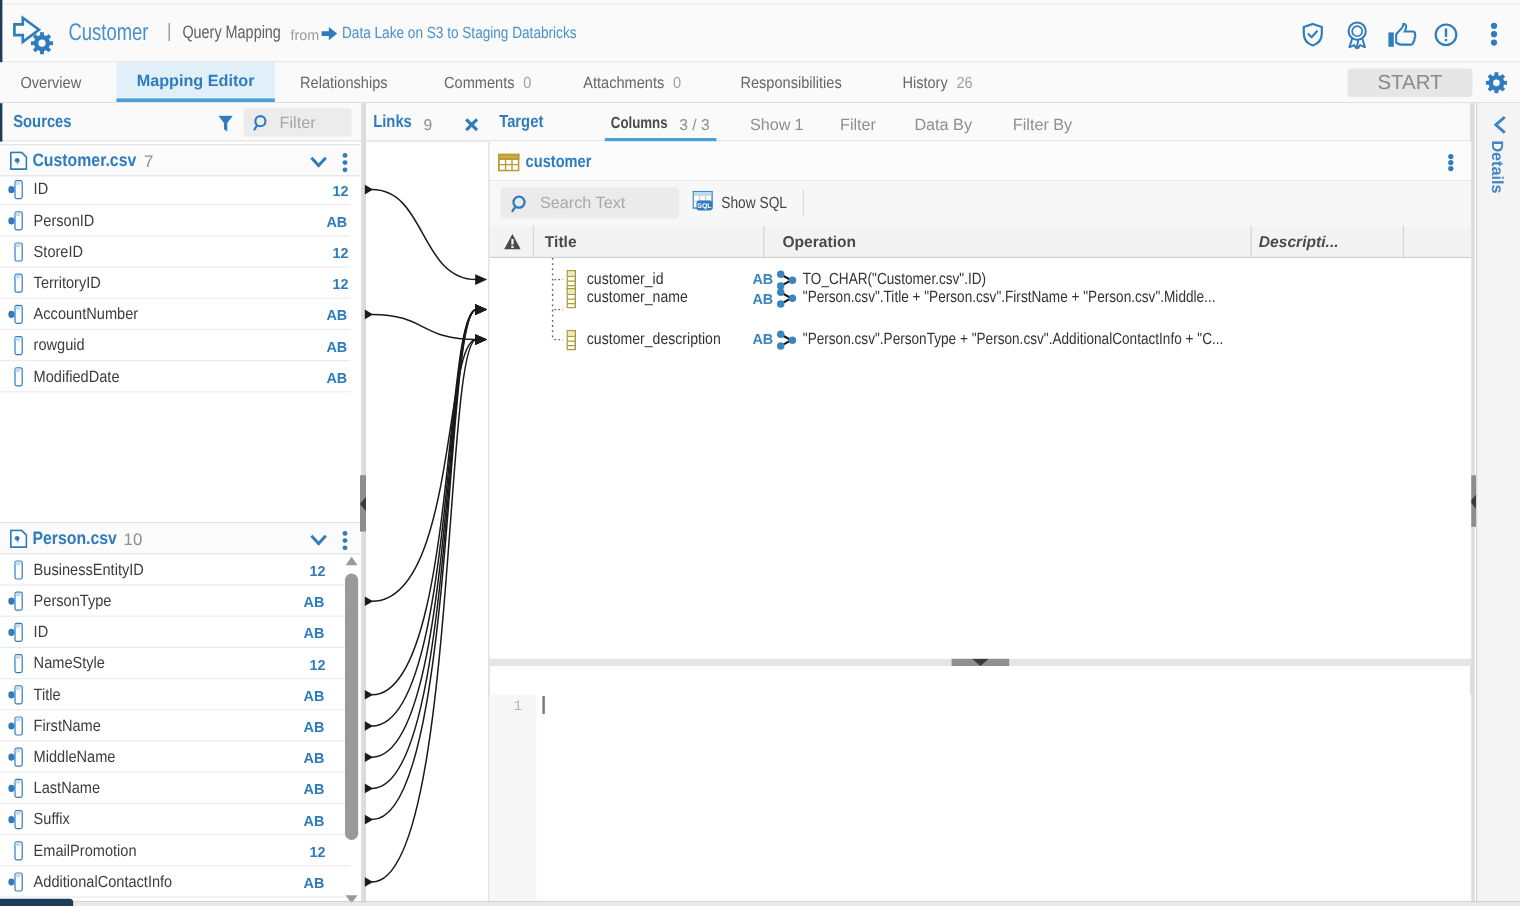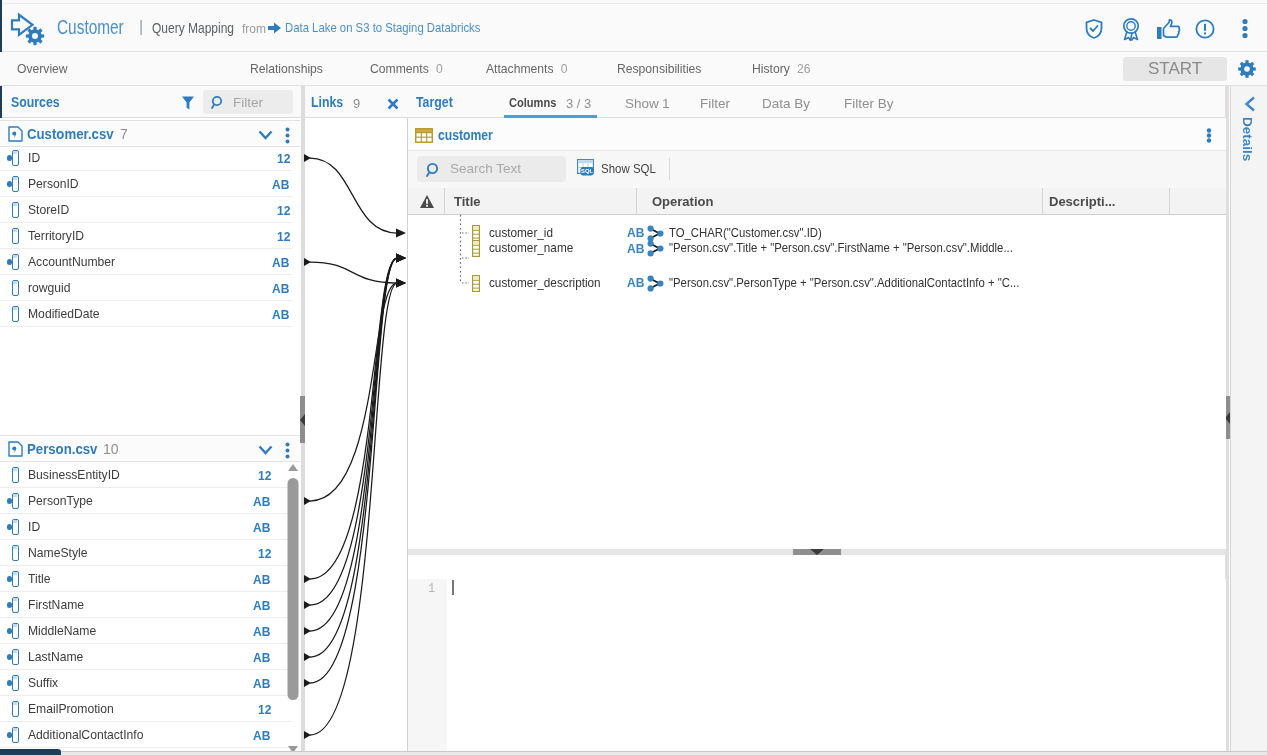--- a/index.html
+++ b/index.html
@@ -145,20 +145,21 @@
     <rect x="9" y="13.4" width="2" height="2" fill="#2e7cbe"></rect>
   </svg>
   <svg class="abs" style="left:1241px;top:18px" width="8" height="22" viewBox="0 0 8 22">
     <circle cx="4" cy="3.5" r="2.6" fill="#2e7cbe"></circle>
     <circle cx="4" cy="10.5" r="2.6" fill="#2e7cbe"></circle>
     <circle cx="4" cy="17.5" r="2.6" fill="#2e7cbe"></circle>
   </svg>
 
   <div class="abs" id="tabbar"></div>
   <div class="abs tab" style="left:17px;top:52px">Overview</div>
+  <div class="abs" id="tab-active" style="top:52px">Mapping Editor</div>
   <div class="abs tab" style="left:250px;top:52px">Relationships</div>
   <div class="abs tab" style="left:370px;top:52px">Comments<span class="cnt">0</span></div>
   <div class="abs tab" style="left:486px;top:52px">Attachments<span class="cnt">0</span></div>
   <div class="abs tab" style="left:617px;top:52px">Responsibilities</div>
   <div class="abs tab" style="left:752px;top:52px">History<span class="cnt">26</span></div>
   <div class="abs" id="startedit" style="top:57px">START EDITING</div>
   <svg class="abs" style="left:1238px;top:60px" width="18" height="18" viewBox="0 0 18 18">
     <g transform="translate(9,9)">
       <circle r="6.6" fill="#2e7cbe"></circle>
       <g fill="#2e7cbe">
@@ -427,21 +428,21 @@
       <div style="position:absolute;left:261px;top:40px;width:1px;height:22px;background:#d8d8d8;"></div>
 
       <div id="gridhdr">
         <svg style="position:absolute;left:12px;top:7px" width="14" height="13" viewBox="0 0 14 13">
           <path d="M7 0 L14 13 L0 13 Z" fill="#4a4a4a"></path>
           <rect x="6.1" y="4.2" width="1.9" height="4.6" fill="#f3f3f3"></rect>
           <rect x="6.1" y="9.8" width="1.9" height="1.9" fill="#f3f3f3"></rect>
         </svg>
         <div style="position:absolute;left:46px;top:6px;">Title</div>
         <div style="position:absolute;left:244px;top:6px;">Operation</div>
-        <div style="position:absolute;left:641px;top:6px;">Descripti...</div>
+        <div style="position:absolute;left:641px;top:6px;font-style:italic;">Descripti...</div>
         <div style="position:absolute;left:36px;top:0;width:1px;height:27px;background:#d5d5d5;"></div>
         <div style="position:absolute;left:228px;top:0;width:1px;height:27px;background:#d5d5d5;"></div>
         <div style="position:absolute;left:634px;top:0;width:1px;height:27px;background:#d5d5d5;"></div>
         <div style="position:absolute;left:761px;top:0;width:1px;height:27px;background:#d5d5d5;"></div>
       </div>
 
       <div id="gridbody">
         <svg style="position:absolute;left:0;top:0" width="80" height="80">
           <path d="M52.5 0 V68" stroke="#666" stroke-width="1.2" stroke-dasharray="1.5,2.8" fill="none"></path>
           <path d="M54 18 H61" stroke="#666" stroke-width="1.2" stroke-dasharray="1.4,1.9" fill="none"></path>

